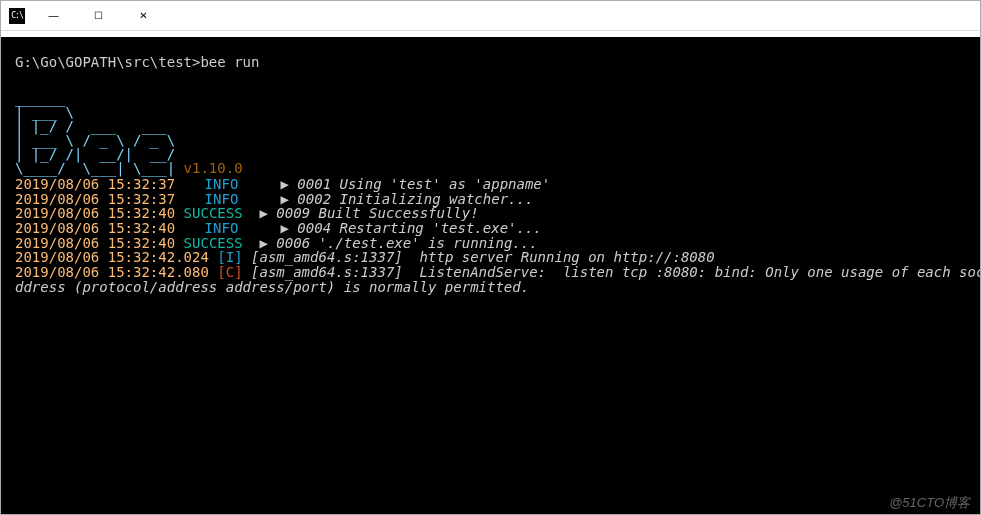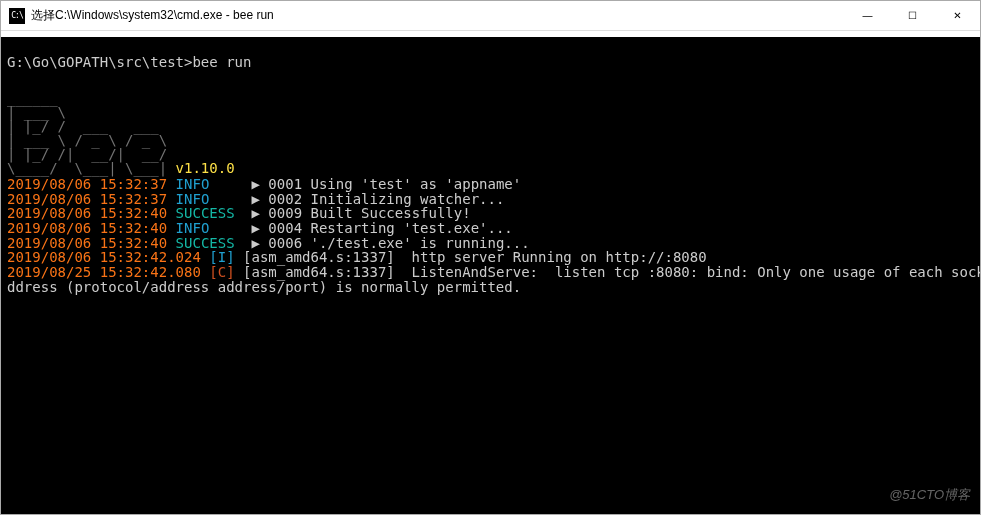--- a/index.html
+++ b/index.html
@@ -59,70 +59,69 @@
       color: #000;
       cursor: pointer;
     }
     .terminal {
       flex: 1;
       background: #000;
       color: #ccc;
       font-family: "NSimSun", "SimSun", Consolas, monospace;
       font-size: 14px;
       line-height: 1.0;
-      padding: 4px 6px;
+      padding: 4px 14px;
       overflow: hidden;
       white-space: pre;
       border-top: 6px solid #fff;
     }
     .prompt-line { color: #ccc; margin-bottom: 8px;}
-    .ascii { color: #737373; line-height: 1.0; }
-    .version { color: #fde047; }
-    .ts { color: #f97316; }
-    .info { color: #20a0d0; }
+    .ascii { color: #7dd3fc; line-height: 1.0; }
+    .version { color: #a16207; }
+    .ts { color: #fdba74; }
+    .info { color: #20a0d0; margin-left: 21px; }
     .success { color: #14b8a6; }
     .arrow { color: #ccc; }
-    .msg { color: #ccc; }
+    .msg { color: #ccc; font-style: italic; }
     .i-tag { color: #20a0d0; }
     .c-tag { color: #d05020; }
     .watermark {
       position: absolute;
       right: 10px;
-      bottom: 10px;
+      bottom: 2px;
       color: rgba(200,200,200,0.5);
       font-size: 13px;
       font-style: italic;
       pointer-events: none;
     }
     .log-group {line-height: 1.05; margin-top:2px;}
   </style>
 </head>
 <body>
 
 <div class="window">
   <div class="titlebar">
     <div class="titlebar-icon">C:\</div>
-    <div class="titlebar-text">选择C:\Windows\system32\cmd.exe - bee  run</div>
     <div class="window-controls">
       <div class="win-btn">—</div>
       <div class="win-btn">☐</div>
       <div class="win-btn close">✕</div>
     </div>
   </div>
   <div class="terminal">
 <div class="prompt-line">G:\Go\GOPATH\src\test&gt;bee run</div>
 <span class="ascii">______</span>
 <span class="ascii">| ___ \</span>
 <span class="ascii">| |_/ /  ___   ___</span>
 <span class="ascii">| ___ \ / _ \ / _ \</span>
 <span class="ascii">| |_/ /|  __/|  __/</span>
 <span class="ascii">\____/  \___| \___| </span><span class="version">v1.10.0</span>
 <div class="log-group"><span class="ts">2019/08/06 15:32:37</span> <span class="info">INFO</span>     <span class="arrow">▶</span> <span class="msg">0001 Using 'test' as 'appname'</span>
 <span class="ts">2019/08/06 15:32:37</span> <span class="info">INFO</span>     <span class="arrow">▶</span> <span class="msg">0002 Initializing watcher...</span>
 <span class="ts">2019/08/06 15:32:40</span> <span class="success">SUCCESS</span>  <span class="arrow">▶</span> <span class="msg">0009 Built Successfully!</span>
 <span class="ts">2019/08/06 15:32:40</span> <span class="info">INFO</span>     <span class="arrow">▶</span> <span class="msg">0004 Restarting 'test.exe'...</span>
 <span class="ts">2019/08/06 15:32:40</span> <span class="success">SUCCESS</span>  <span class="arrow">▶</span> <span class="msg">0006 './test.exe' is running...</span>
 <span class="ts">2019/08/06 15:32:42.024</span> <span class="i-tag">[I]</span> <span class="msg">[asm_amd64.s:1337]  http server Running on http://:8080</span>
-<span class="ts">2019/08/25 15:32:42.080</span> <span class="c-tag">[C]</span> <span class="msg">[asm_amd64.s:1337]  ListenAndServe:  listen tcp :8080: bind: Only one usage of each socket a</span>
+<span class="ts">2019/08/06 15:32:42.080</span> <span class="c-tag">[C]</span> <span class="msg">[asm_amd64.s:1337]  ListenAndServe:  listen tcp :8080: bind: Only one usage of each socket a</span>
 <span class="msg">ddress (protocol/address address/port) is normally permitted.</span></div>
   </div>
   <div class="watermark">@51CTO博客</div>
 </div>
 
 </body></html>

